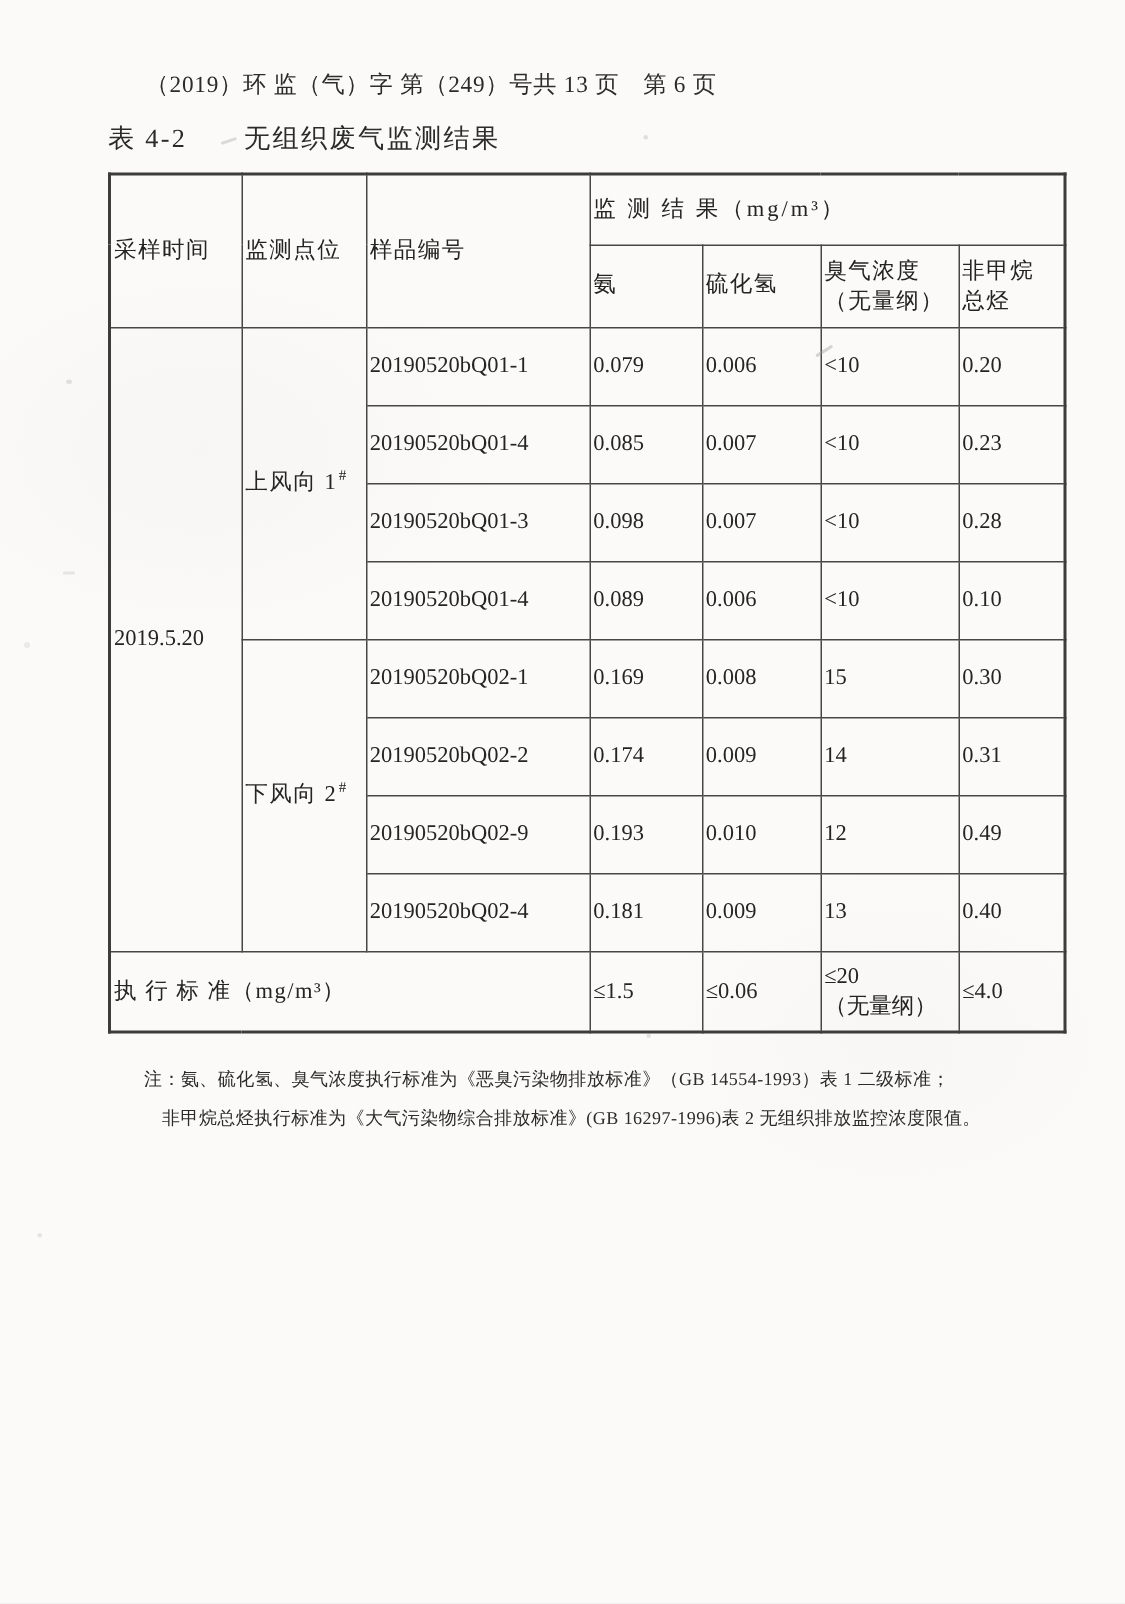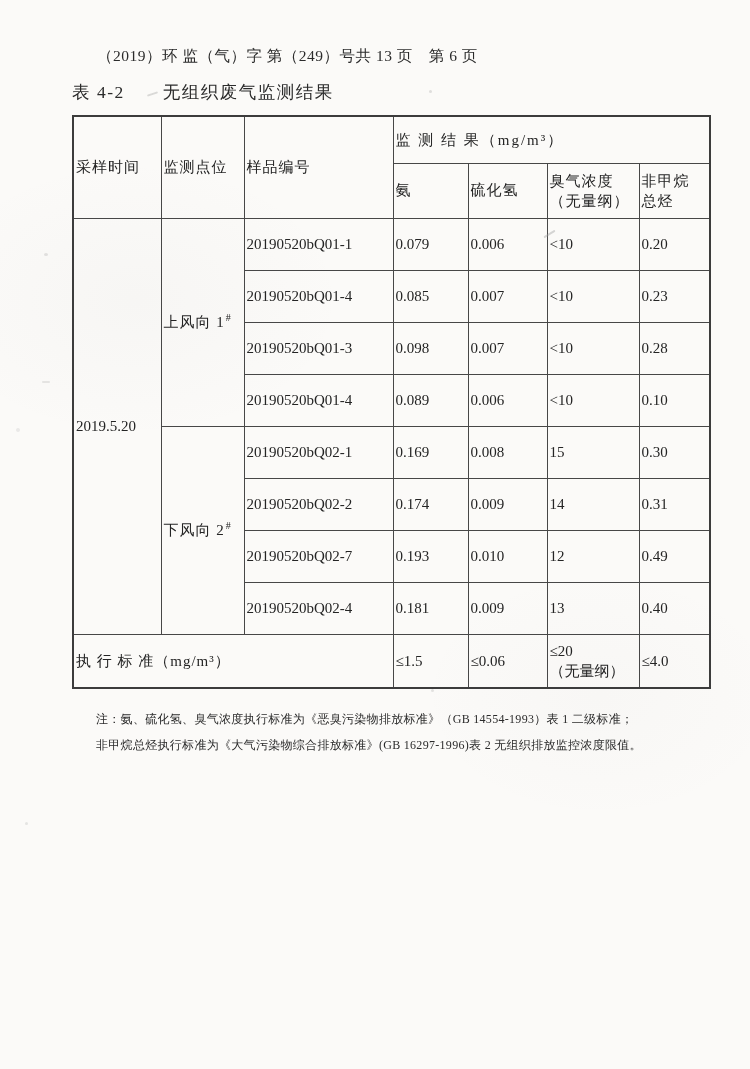--- a/index.html
+++ b/index.html
@@ -61,21 +61,21 @@
   td.num { font-size: 15.5px; }
   sup.hash { font-size: 10px; vertical-align: super; margin-left: 1px; }
   .two-line div { line-height: 20px; }
   .note {
     margin: 18px 38px 0 96px;
     font-size: 12px;
     line-height: 25.5px;
     color: #2b2b2b;
     letter-spacing: 0.3px;
   }
-  .note .note2 { margin-left: 0; }
+  .note .note2 { margin-left: 12px; }
   .speck {
     position: absolute;
     background: #8a8a8a;
     border-radius: 50%;
   }
   .scratch {
     position: absolute;
     background: #9a9a9a;
     border-radius: 2px;
   }
@@ -165,21 +165,21 @@
         <td class="num">0.30</td>
       </tr>
       <tr class="drow">
         <td class="sample-id">20190520bQ02-2</td>
         <td class="num">0.174</td>
         <td class="num">0.009</td>
         <td class="num">14</td>
         <td class="num">0.31</td>
       </tr>
       <tr class="drow">
-        <td class="sample-id">20190520bQ02-7</td>
+        <td class="sample-id">20190520bQ02-9</td>
         <td class="num">0.193</td>
         <td class="num">0.010</td>
         <td class="num">12</td>
         <td class="num">0.49</td>
       </tr>
       <tr class="drow">
         <td class="sample-id">20190520bQ02-4</td>
         <td class="num">0.181</td>
         <td class="num">0.009</td>
         <td class="num">13</td>

